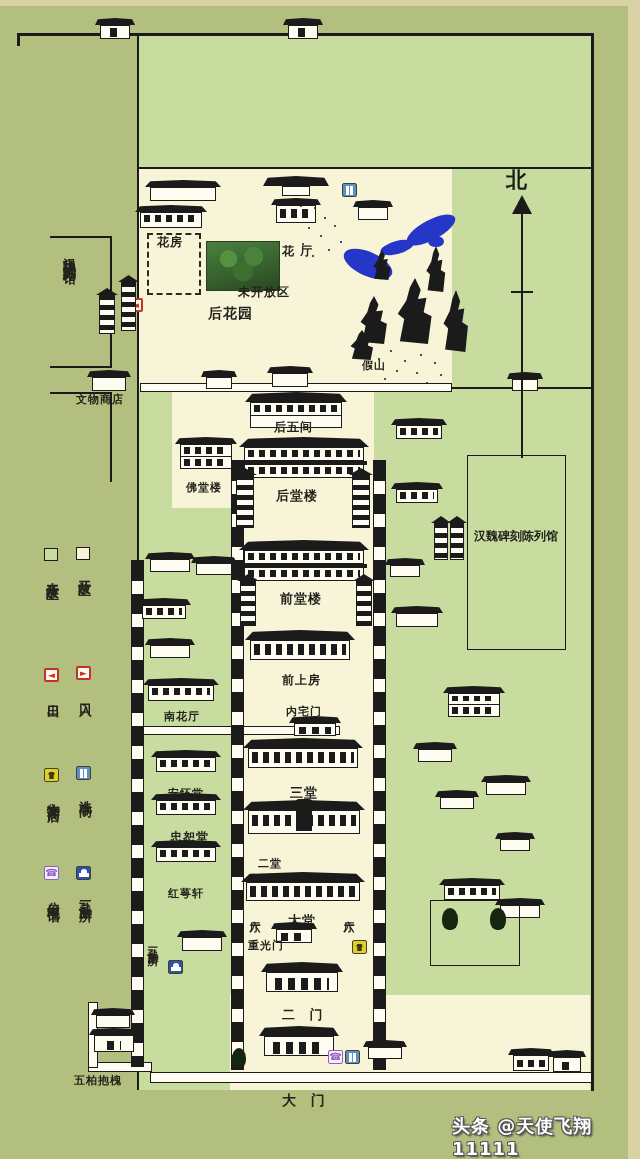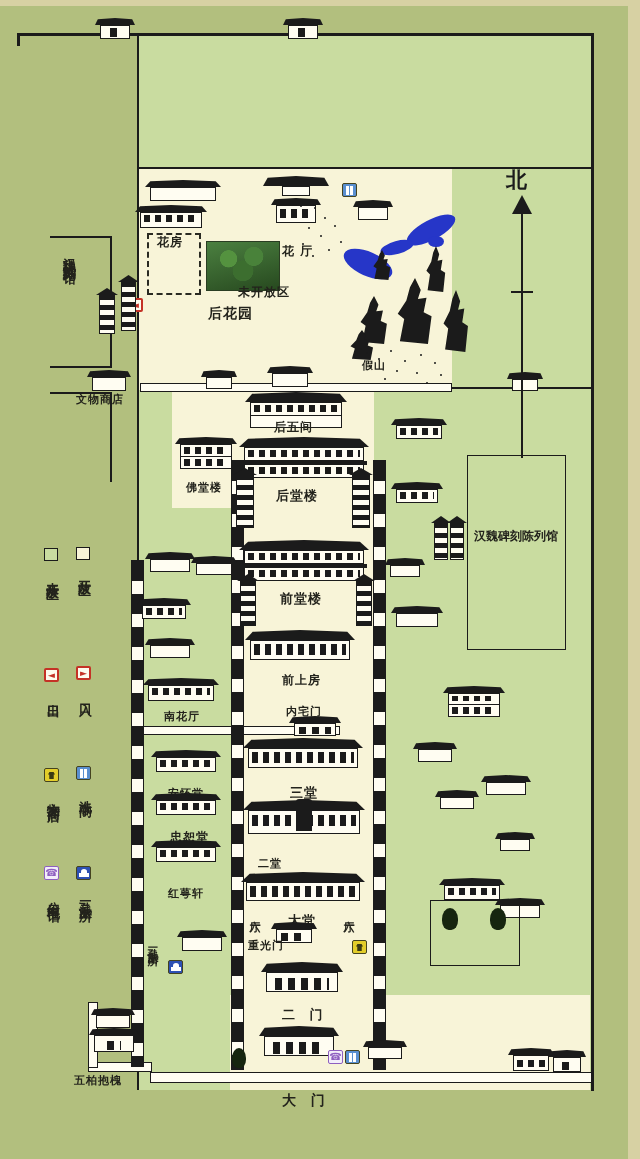--- a/index.html
+++ b/index.html
@@ -482,13 +482,14 @@
   <div class="ic ic-shop" style="left:44px;top:768px"></div>
   <div class="lbl v" style="left:44px;top:792px;font-size:13px">文物商店</div>
   <div class="ic ic-toilet" style="left:76px;top:766px"></div>
   <div class="lbl v" style="left:76px;top:790px;font-size:13px">洗手间</div>
 
   <div class="ic ic-phone" style="left:44px;top:866px">☎</div>
   <div class="lbl v" style="left:44px;top:892px;font-size:13px">公用电话</div>
   <div class="ic ic-police" style="left:76px;top:866px"></div>
   <div class="lbl v" style="left:76px;top:890px;font-size:13px">三孔派出所</div>
 
+  <div class="wm">头条 @天使飞翔11111</div>
 </div>
 
 </body></html>

